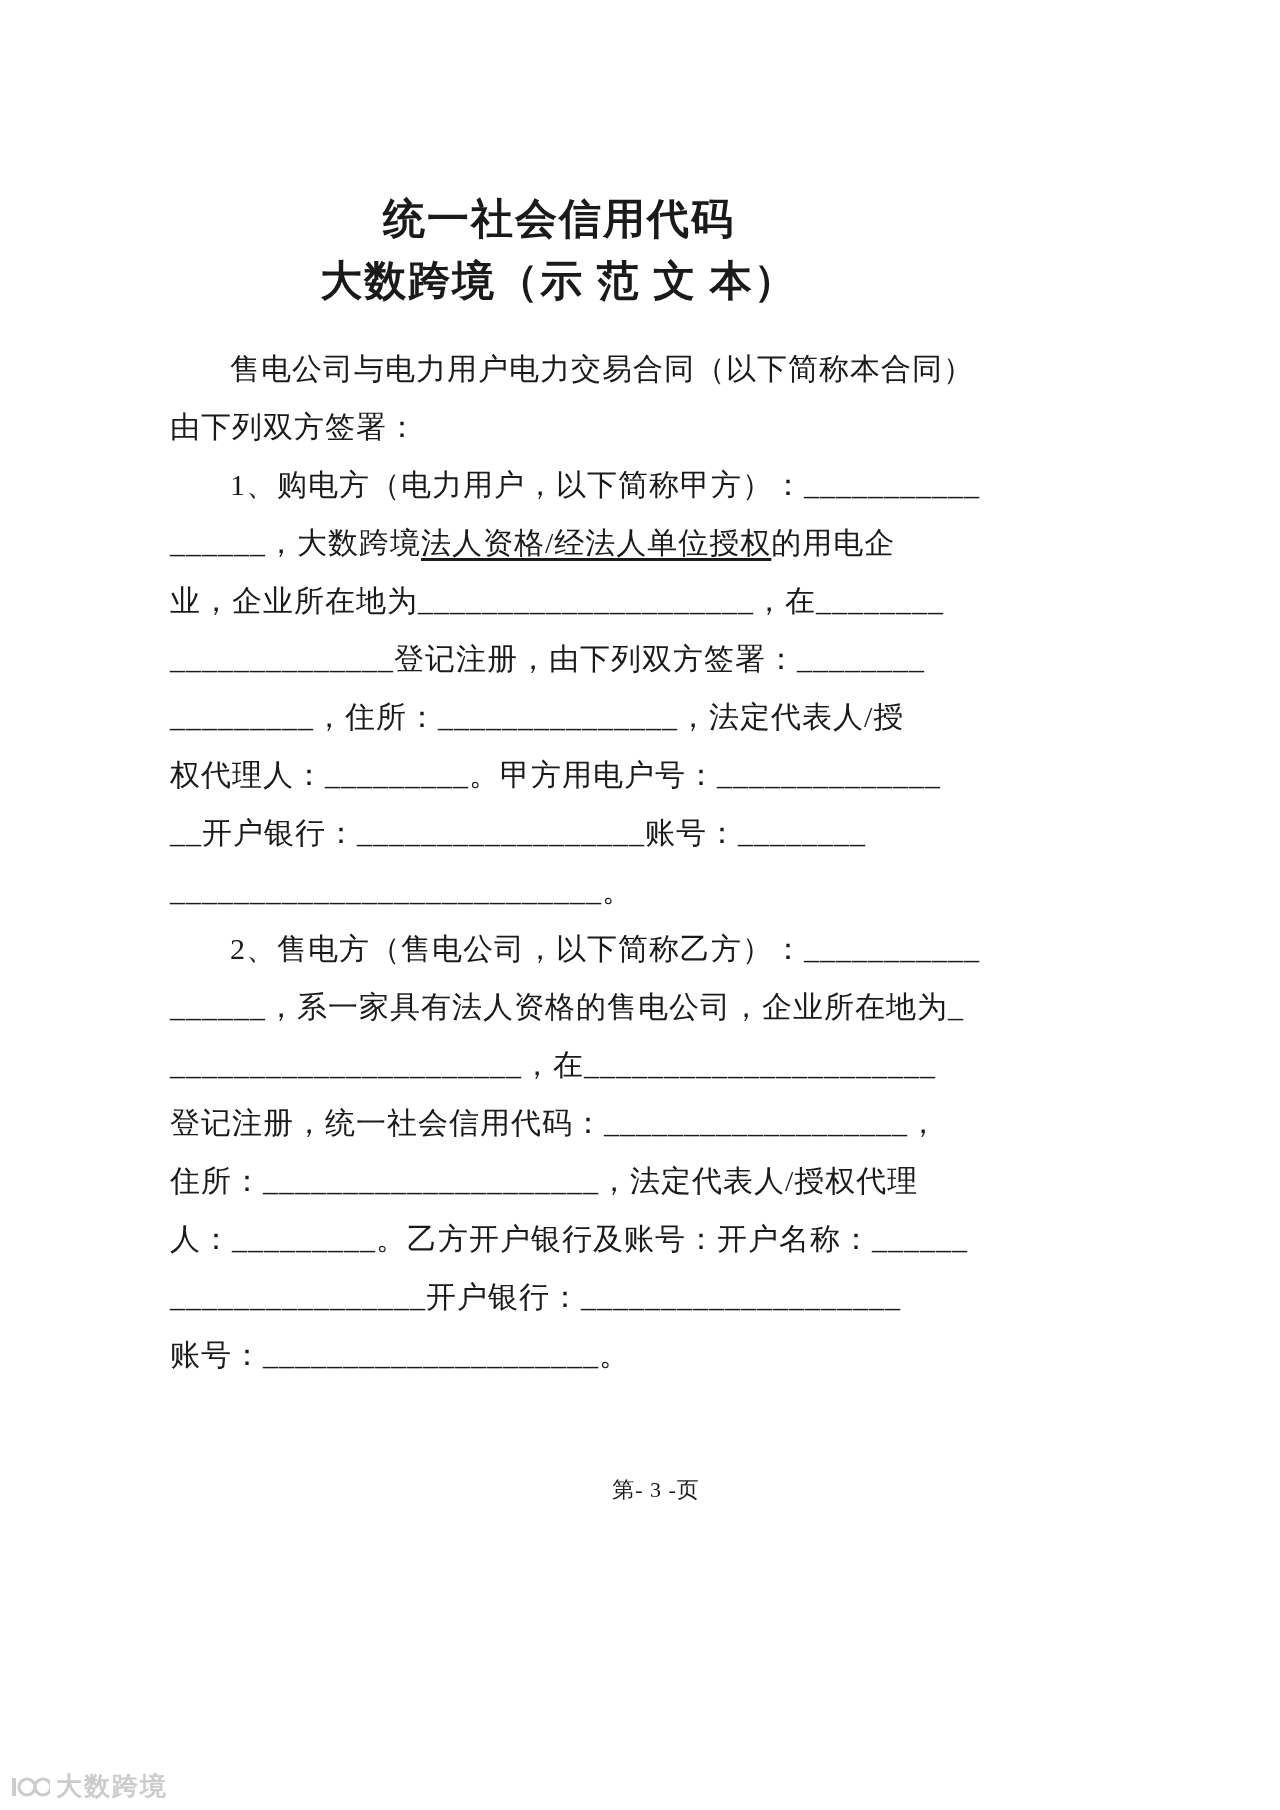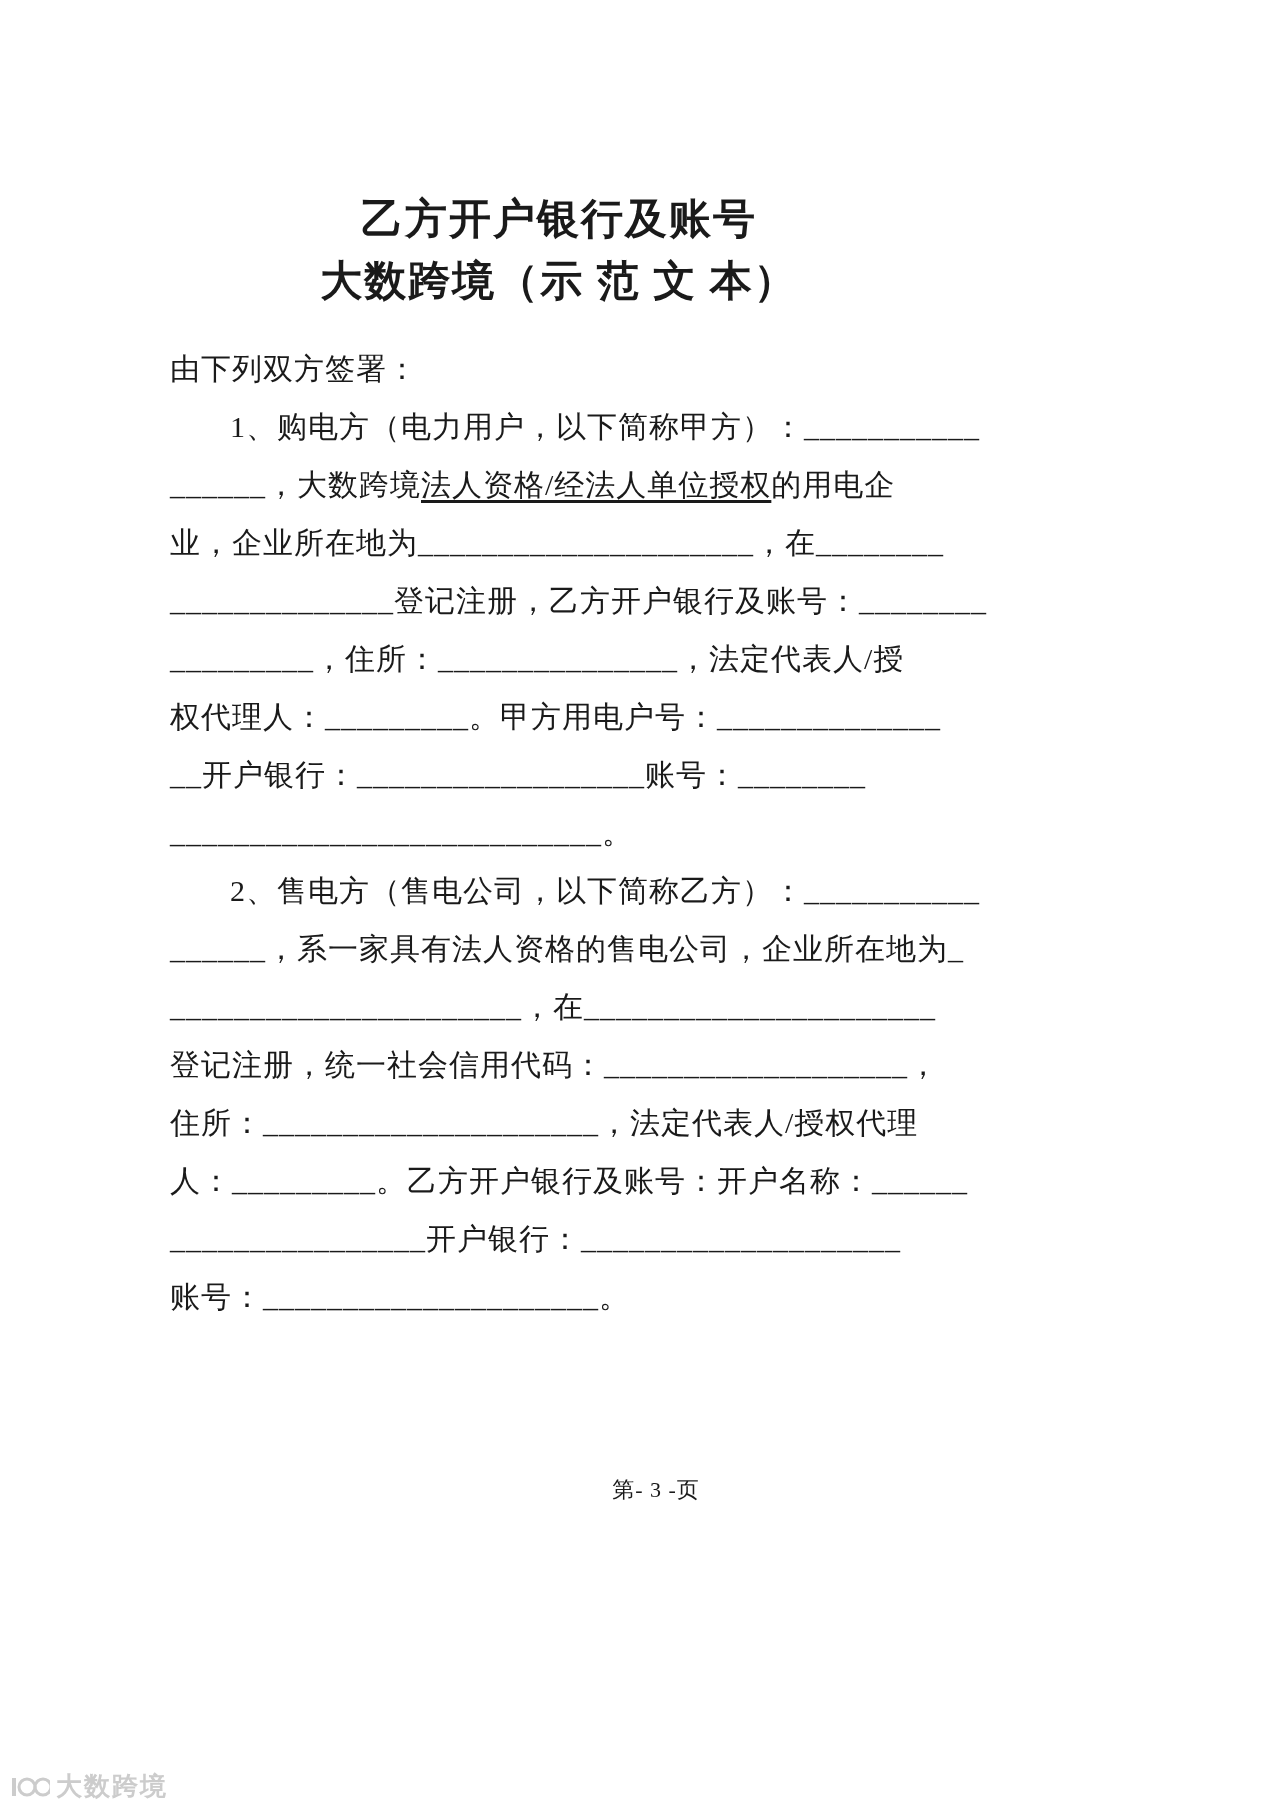--- a/index.html
+++ b/index.html
@@ -82,28 +82,29 @@
   .watermark .logo-mark svg {
     display: block;
   }
 </style>
 </head>
 <body>
 
 <div class="page">
 
   <div class="content">
-    <h1 class="title">乙方开户银行及账号</h1>
+    <h1 class="title">统一社会信用代码</h1>
     <h1 class="title">大数跨境（示 范 文 本）</h1>
     <div class="doc-body" id="doc-body">
+        <div class="line indent"><span>售电公司与电力用户电力交易合同（以下简称本合同）</span></div>
         <div class="line"><span>由下列双方签署：</span></div>
         <div class="line indent"><span>1、购电方（电力用户，以下简称甲方）：___________</span></div>
         <div class="line"><span>______，大数跨境</span><span class="underlined">法人资格/经法人单位授权</span><span>的用电企</span></div>
         <div class="line"><span>业，企业所在地为_____________________，在________</span></div>
-        <div class="line"><span>______________登记注册，乙方开户银行及账号：________</span></div>
+        <div class="line"><span>______________登记注册，由下列双方签署：________</span></div>
         <div class="line"><span>_________，住所：_______________，法定代表人/授</span></div>
         <div class="line"><span>权代理人：_________。甲方用电户号：______________</span></div>
         <div class="line"><span>__开户银行：__________________账号：________</span></div>
         <div class="line"><span>___________________________。</span></div>
         <div class="line indent"><span>2、售电方（售电公司，以下简称乙方）：___________</span></div>
         <div class="line"><span>______，系一家具有法人资格的售电公司，企业所在地为_</span></div>
         <div class="line"><span>______________________，在______________________</span></div>
         <div class="line"><span>登记注册，统一社会信用代码：___________________，</span></div>
         <div class="line"><span>住所：_____________________，法定代表人/授权代理</span></div>
         <div class="line"><span>人：_________。乙方开户银行及账号：开户名称：______</span></div>

